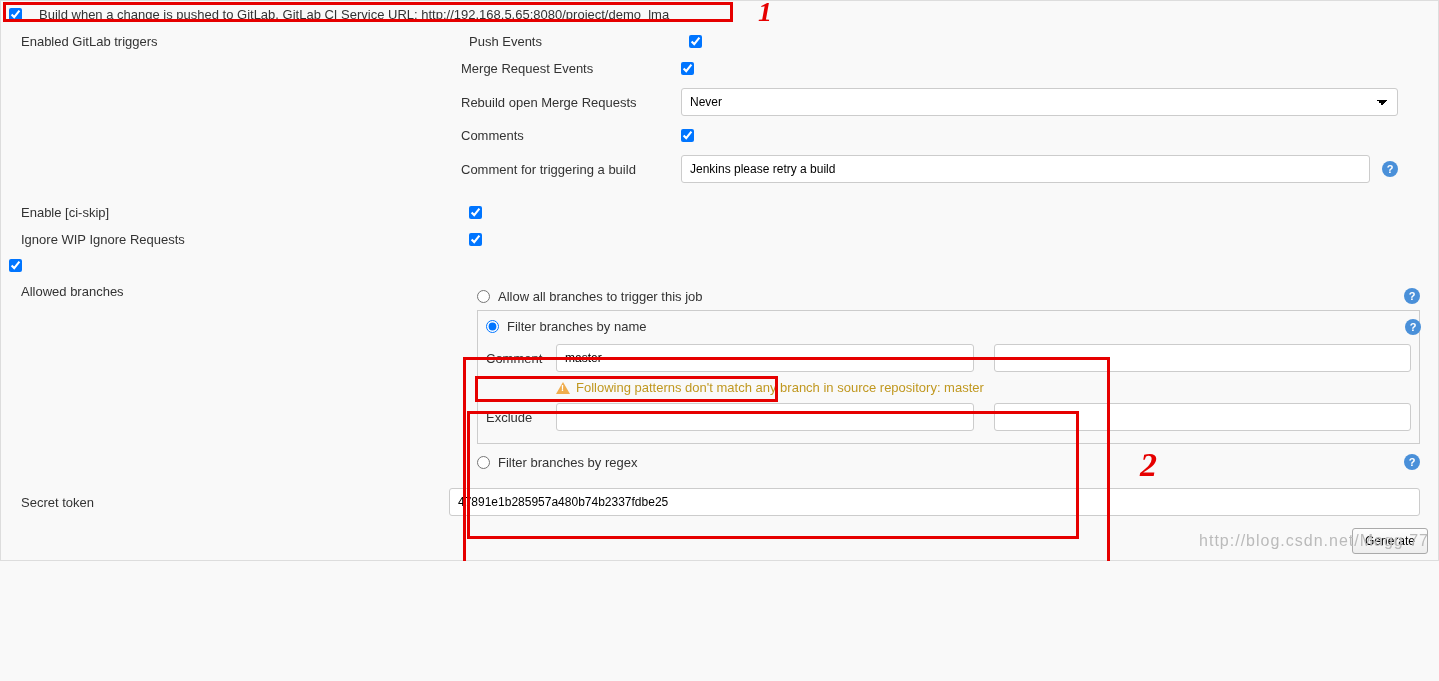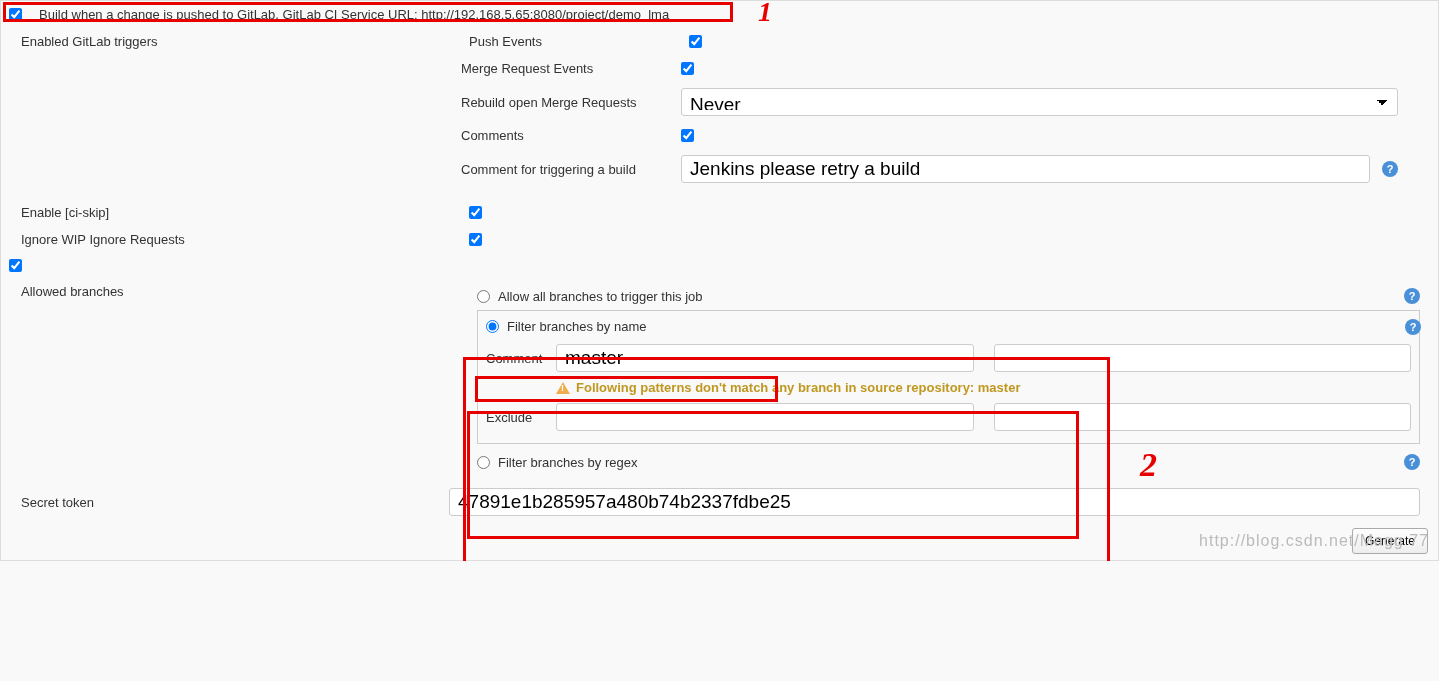--- a/index.html
+++ b/index.html
@@ -32,21 +32,21 @@
   width: 220px;
   flex-shrink: 0;
 }
 .field-col {
   flex: 1;
   display: flex;
   align-items: center;
   gap: 6px;
 }
 input[type="text"], select {
-  font-size: 19px;
+  font-size: 12px;
   padding: 5px 8px;
   border: 1px solid #ccc;
   border-radius: 3px;
   background: #fff;
   height: 28px;
 }
 input[type="text"] { width: 100%; }
 select {
   width: 100%;
   appearance: none;
@@ -108,21 +108,21 @@
 .extra-input {
   margin-left: 20px;
   flex: 1;
 }
 .warning-row {
   display: flex;
   align-items: center;
   gap: 6px;
   padding: 4px 0 4px 70px;
   color: #c09820;
-  font-weight: bold;
+  font-weight: normal;
 }
 .warn-icon {
   display: inline-flex;
   width: 0;
   height: 0;
   border-left: 7px solid transparent;
   border-right: 7px solid transparent;
   border-bottom: 12px solid #f0ad4e;
   position: relative;
 }

